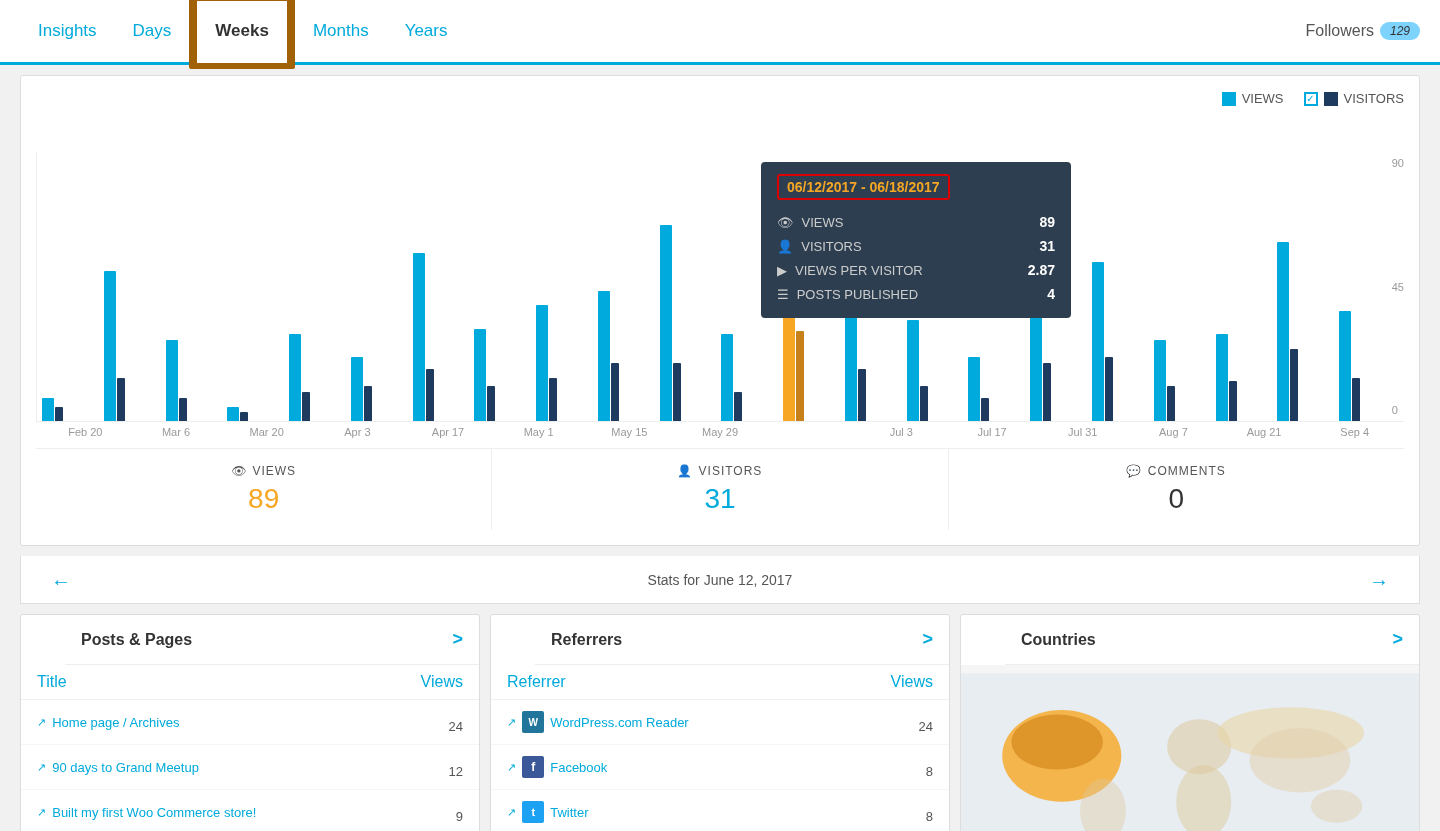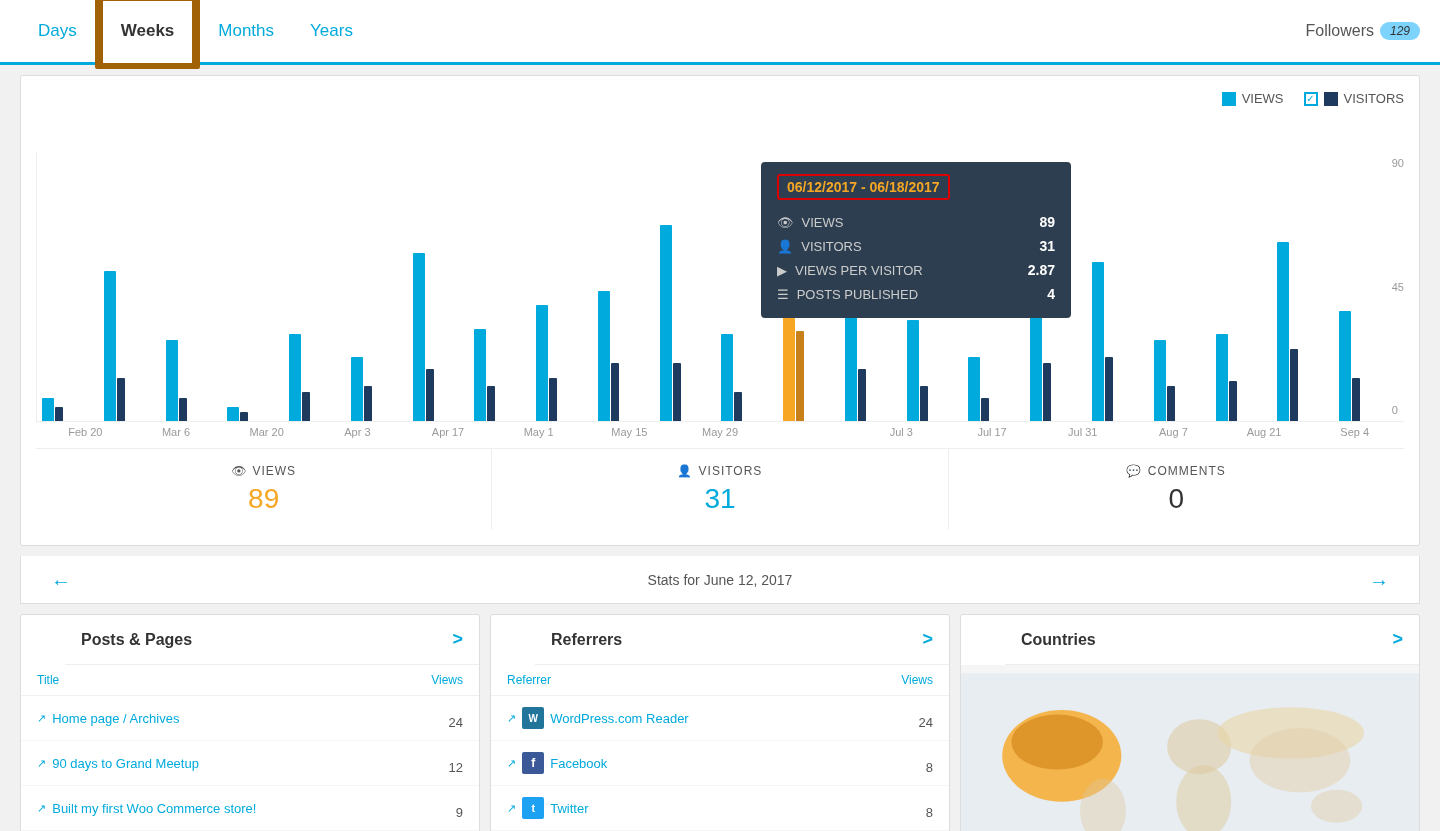--- a/index.html
+++ b/index.html
@@ -274,21 +274,21 @@
       margin-left: 44px;
     }
     .panel-header-arrow {
       color: #00aadc;
       font-size: 18px;
     }
     .panel-table-header {
       display: flex;
       justify-content: space-between;
       padding: 8px 16px;
-      font-size: 12px;
+      font-size: 16px;
       color: #00aadc;
       border-bottom: 1px solid #f0f0f0;
     }
     .panel-row {
       display: flex;
       justify-content: space-between;
       align-items: center;
       padding: 10px 16px;
       font-size: 13px;
       border-bottom: 1px solid #f5f5f5;
@@ -359,20 +359,21 @@
       align-items: center;
       justify-content: center;
       overflow: hidden;
     }
   </style>
 </head>
 <body>
 
 <div class="top-nav">
   <div class="nav-tabs">
+    <a class="nav-tab">Insights</a>
     <a class="nav-tab">Days</a>
     <a class="nav-tab active">Weeks</a>
     <a class="nav-tab">Months</a>
     <a class="nav-tab">Years</a>
   </div>
   <div class="followers-badge">
     <span>Followers</span>
     <span class="followers-count">129</span>
   </div>
 </div>

